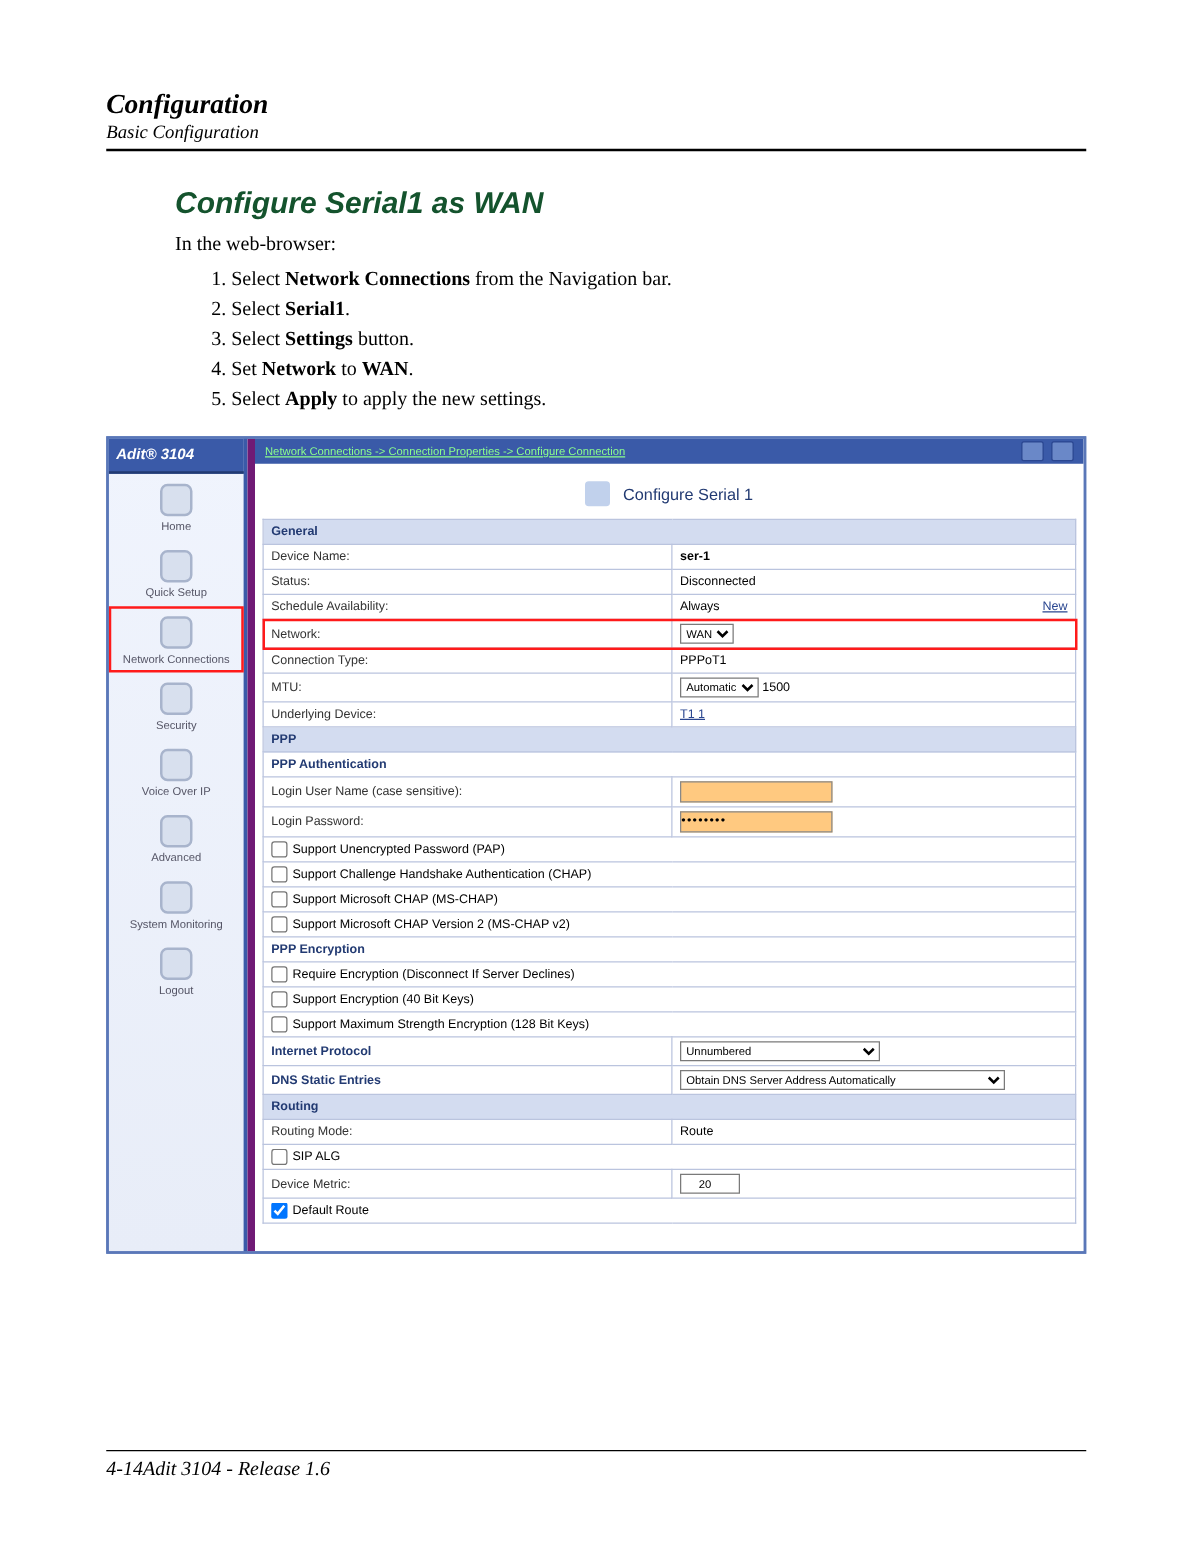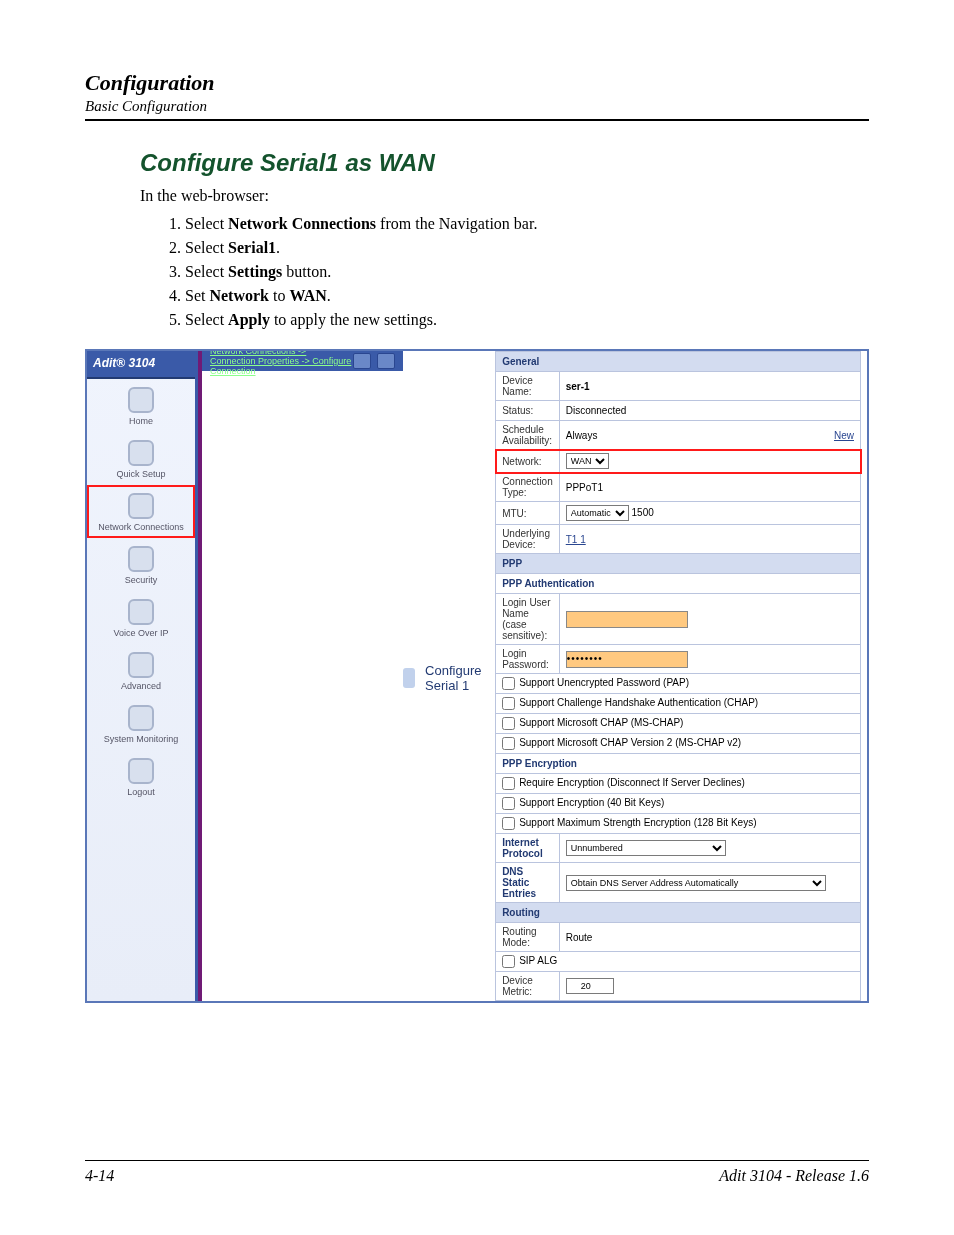--- a/index.html
+++ b/index.html
@@ -103,23 +103,23 @@
     border-radius: 6px;
     background: #d8e0ee;
   }
   .side-item.highlight {
     outline: 2px solid #ff1a1a;
     outline-offset: -2px;
   }
   .mock-main {
     flex: 1;
     background: #fff;
-    border-left: 4px solid #701a75;
-    display: flex;
-    flex-direction: row;
+    border-left: 6px solid #701a75;
+    display: flex;
+    flex-direction: column;
     overflow: hidden;
   }
   .breadcrumb-bar {
     background: #3a5aa8;
     height: 20px;
     display: flex;
     align-items: center;
     justify-content: space-between;
     padding: 0 8px;
   }
@@ -208,21 +208,20 @@
   .check-item input { margin: 0 4px 0 0; vertical-align: middle; }
 
   
   .doc-footer {
     position: absolute;
     bottom: 50px;
     left: 85px;
     right: 85px;
     border-top: 1px solid #000;
     display: flex;
-    justify-content: space-between;
     font-style: italic;
     font-size: 16px;
     padding-top: 6px;
   }
 </style>
 </head>
 <body>
 
 <div class="page">
   <div class="doc-header">

